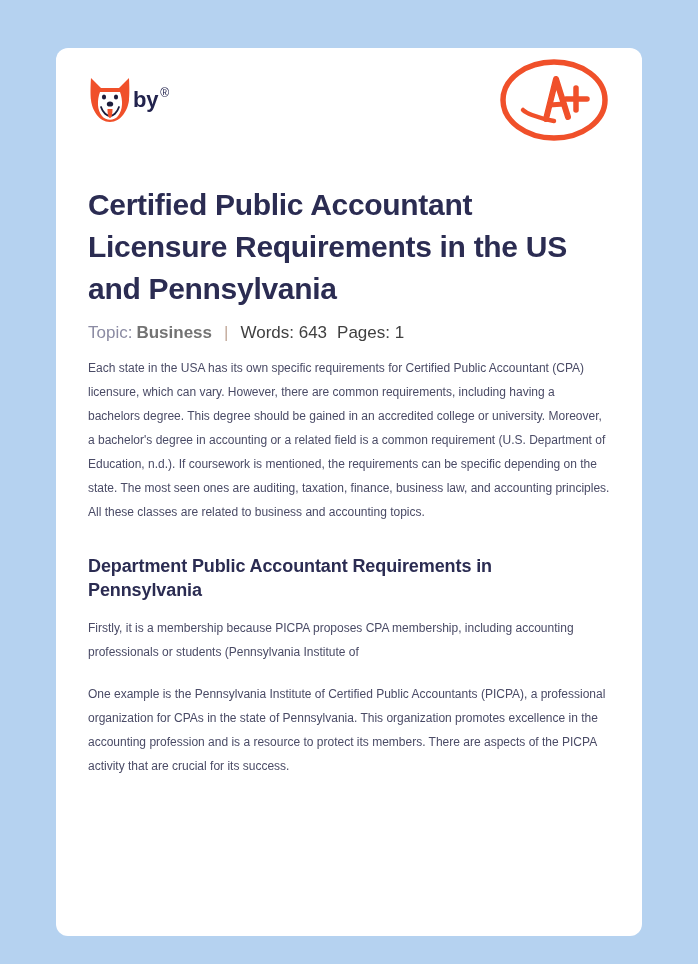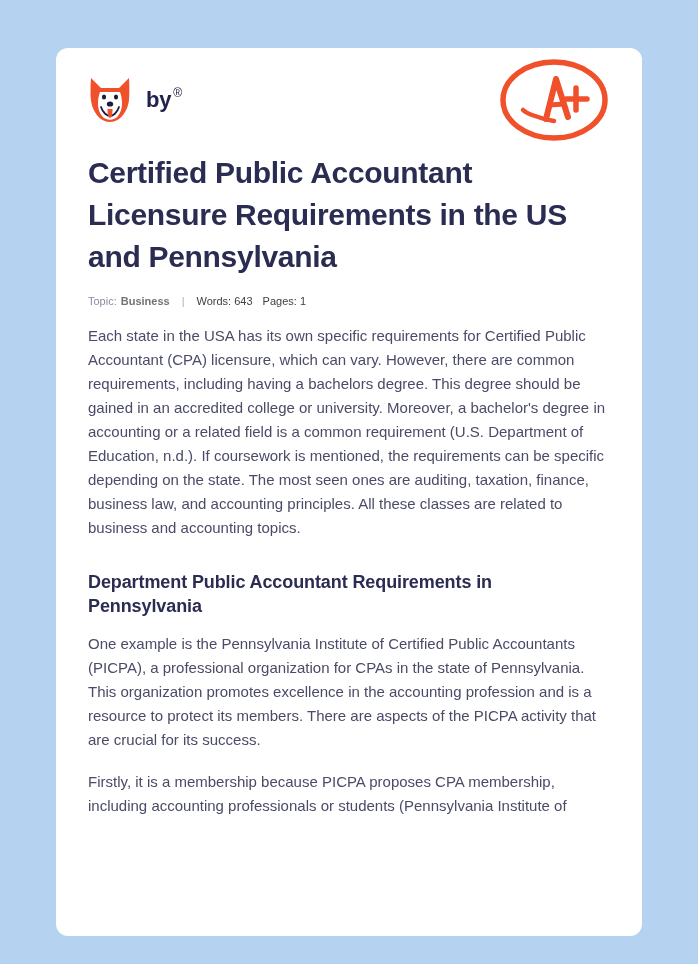--- a/index.html
+++ b/index.html
@@ -39,21 +39,21 @@
     height: 104px;
     padding: 0 32px;
     display: flex;
     align-items: center;
     justify-content: space-between;
   }
 
   .brand-left {
     display: flex;
     align-items: center;
-    gap: 14px;
+    gap: 1px;
   }
 
   .corgi-icon {
     width: 44px;
     height: 48px;
     display: block;
     flex: none;
   }
 
   .brand-text {
@@ -76,34 +76,35 @@
   .aplus-mark {
     width: 112px;
     height: 86px;
     display: block;
     flex: none;
   }
 
   
   .doc-body {
     padding: 0 32px 24px 32px;
+    margin-top: 32px;
   }
 
   .doc-title {
     margin: 0;
     font-size: 30px;
     line-height: 42px;
     font-weight: 700;
     color: #2b2c52;
     letter-spacing: -0.3px;
   }
 
   .meta-row {
     margin-top: 14px;
-    font-size: 11px;
+    font-size: 17px;
     line-height: 18px;
     color: #8b8ba3;
     display: flex;
     align-items: center;
     flex-wrap: wrap;
   }
   .meta-label { color: #8b8ba3; }
   .meta-value-strong {
     color: #737373;
     font-weight: 700;
@@ -122,21 +123,21 @@
     margin: 30px 0 0 0;
     font-size: 18px;
     line-height: 24px;
     font-weight: 700;
     color: #2b2c52;
     letter-spacing: -0.1px;
   }
 
   .para {
     margin: 14px 0 0 0;
-    font-size: 15px;
+    font-size: 12px;
     line-height: 24px;
     color: #4a4b66;
   }
   .para + .para { margin-top: 18px; }
 </style>
 </head>
 <body>
 
 <div class="page-wrap">
 
@@ -178,18 +179,18 @@
         <span class="meta-label">Topic:</span>
         <span class="meta-value-strong">Business</span>
         <span class="meta-sep">|</span>
         <span class="meta-item">Words: 643</span>
         <span class="meta-item">Pages: 1</span>
       </div>
 
       <p class="para">Each state in the USA has its own specific requirements for Certified Public Accountant (CPA) licensure, which can vary. However, there are common requirements, including having a bachelors degree. This degree should be gained in an accredited college or university. Moreover, a bachelor's degree in accounting or a related field is a common requirement (U.S. Department of Education, n.d.). If coursework is mentioned, the requirements can be specific depending on the state. The most seen ones are auditing, taxation, finance, business law, and accounting principles. All these classes are related to business and accounting topics.</p>
 
       <h2 class="section-heading">Department Public Accountant Requirements in Pennsylvania</h2>
+      <p class="para">Firstly, it is a membership because PICPA proposes CPA membership, including accounting professionals or students (Pennsylvania Institute of</p>
       <p class="para">One example is the Pennsylvania Institute of Certified Public Accountants (PICPA), a professional organization for CPAs in the state of Pennsylvania. This organization promotes excellence in the accounting profession and is a resource to protect its members. There are aspects of the PICPA activity that are crucial for its success.</p>
-      <p class="para">Firstly, it is a membership because PICPA proposes CPA membership, including accounting professionals or students (Pennsylvania Institute of</p>
 
     </div>
   </div>
 </div>
 
 </body></html>

